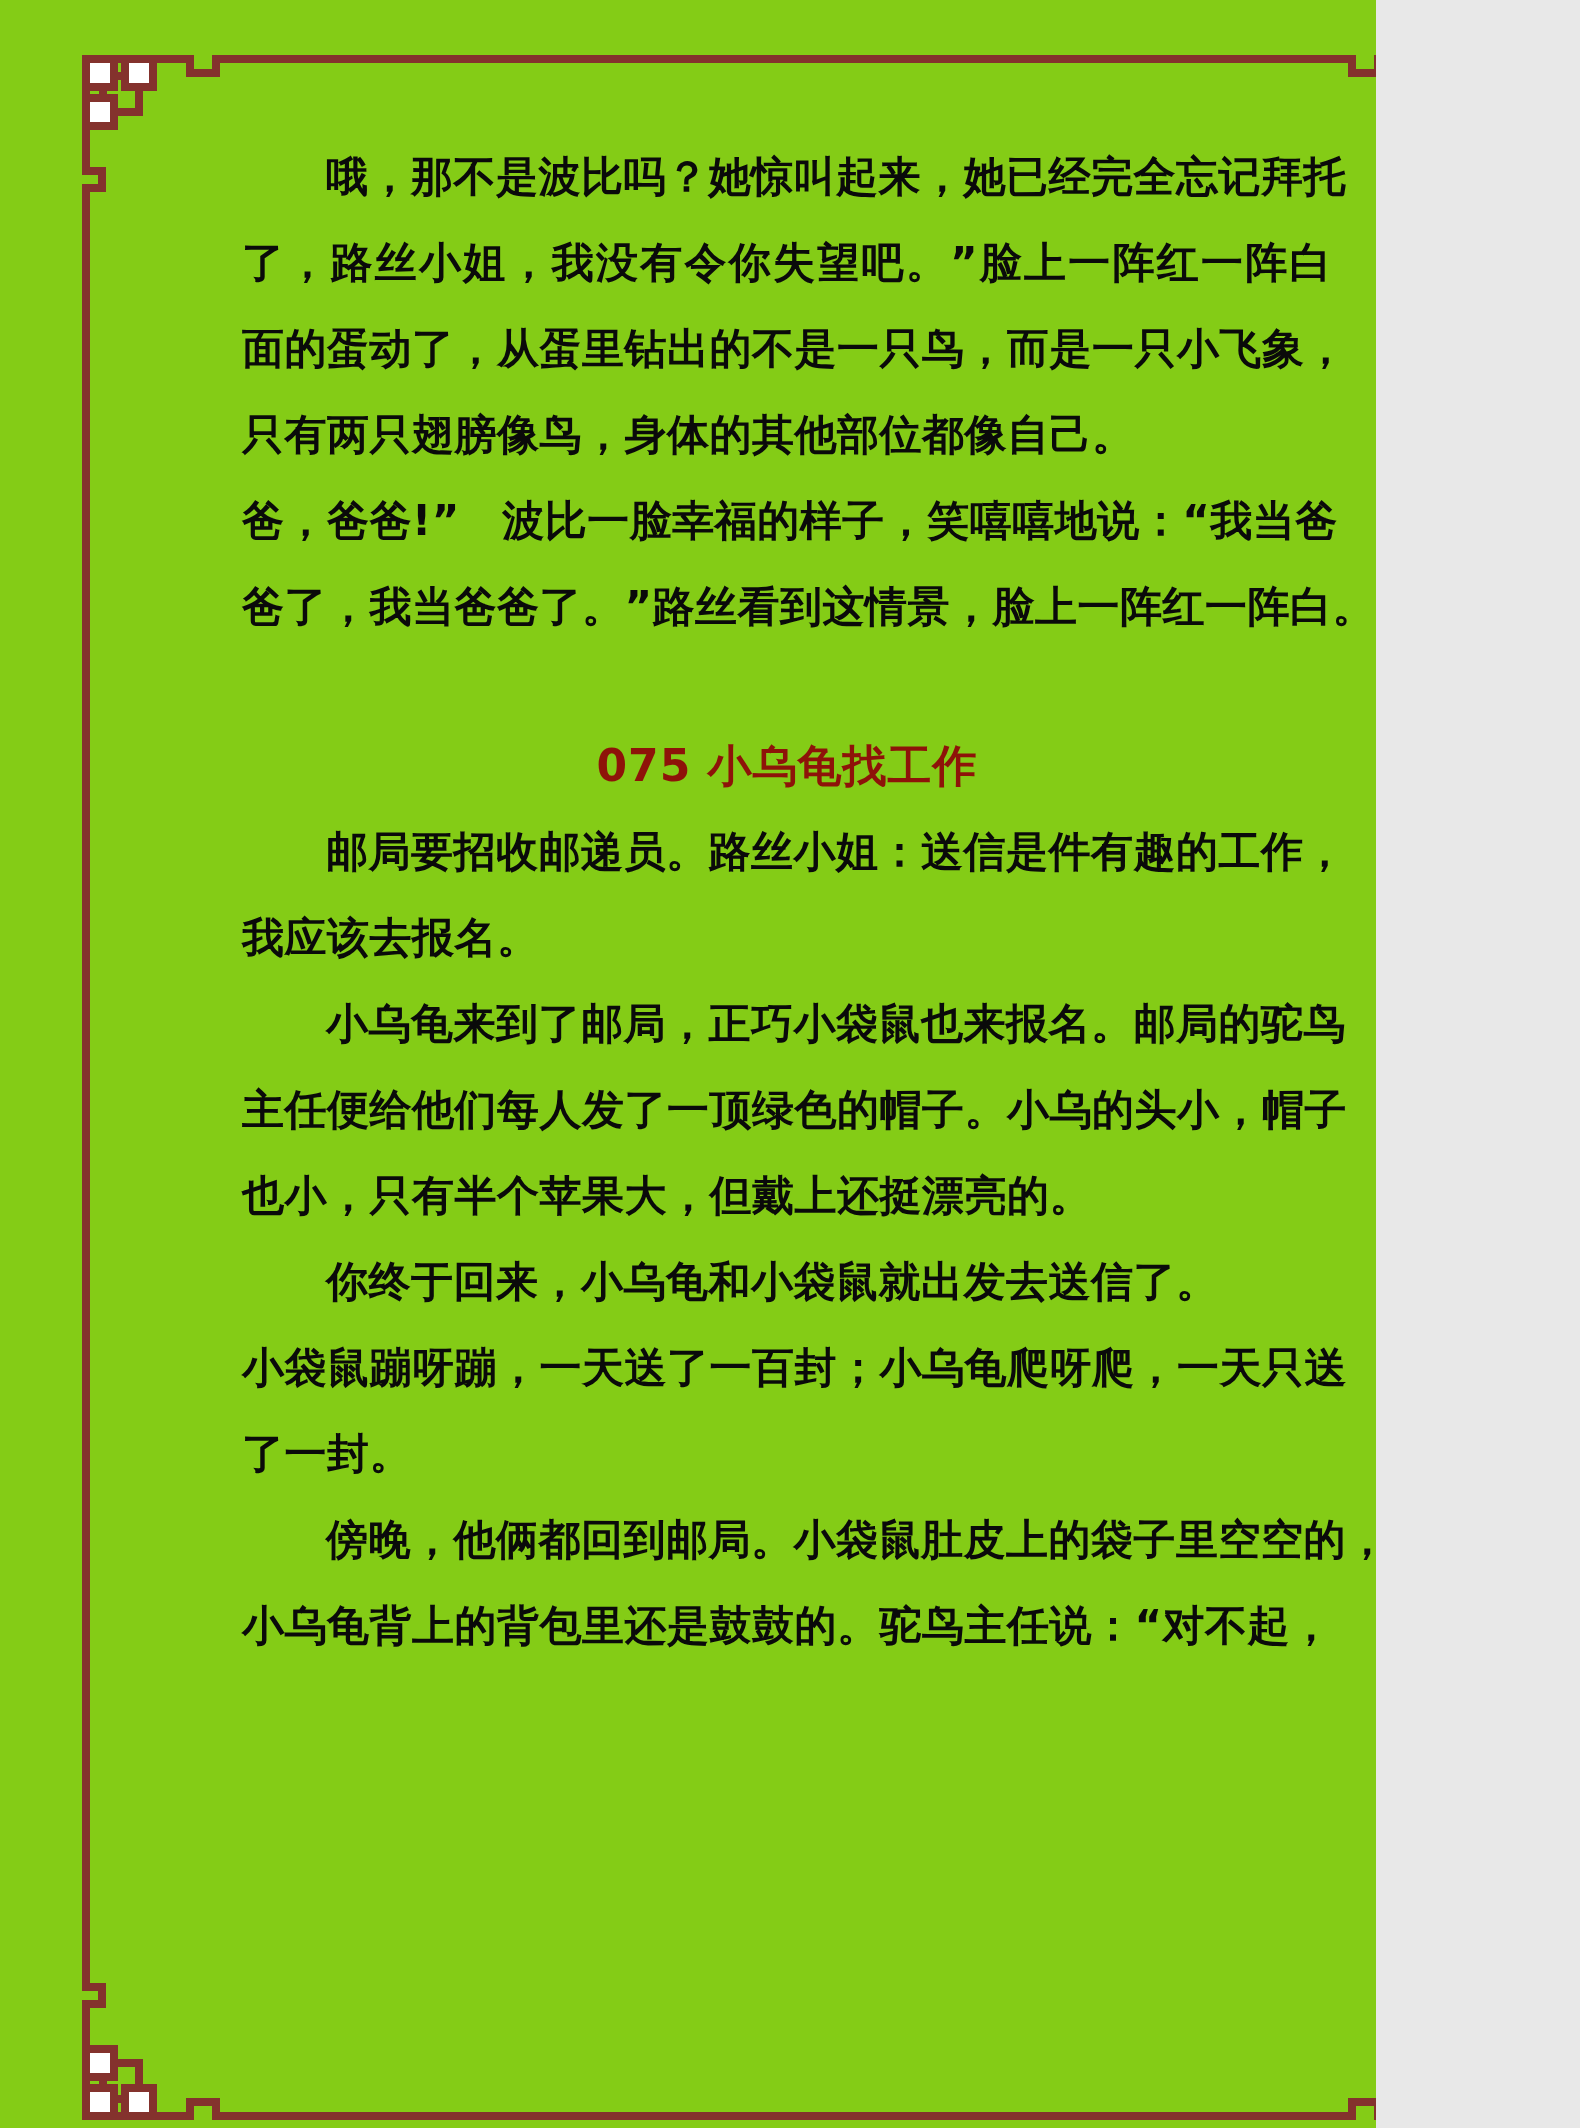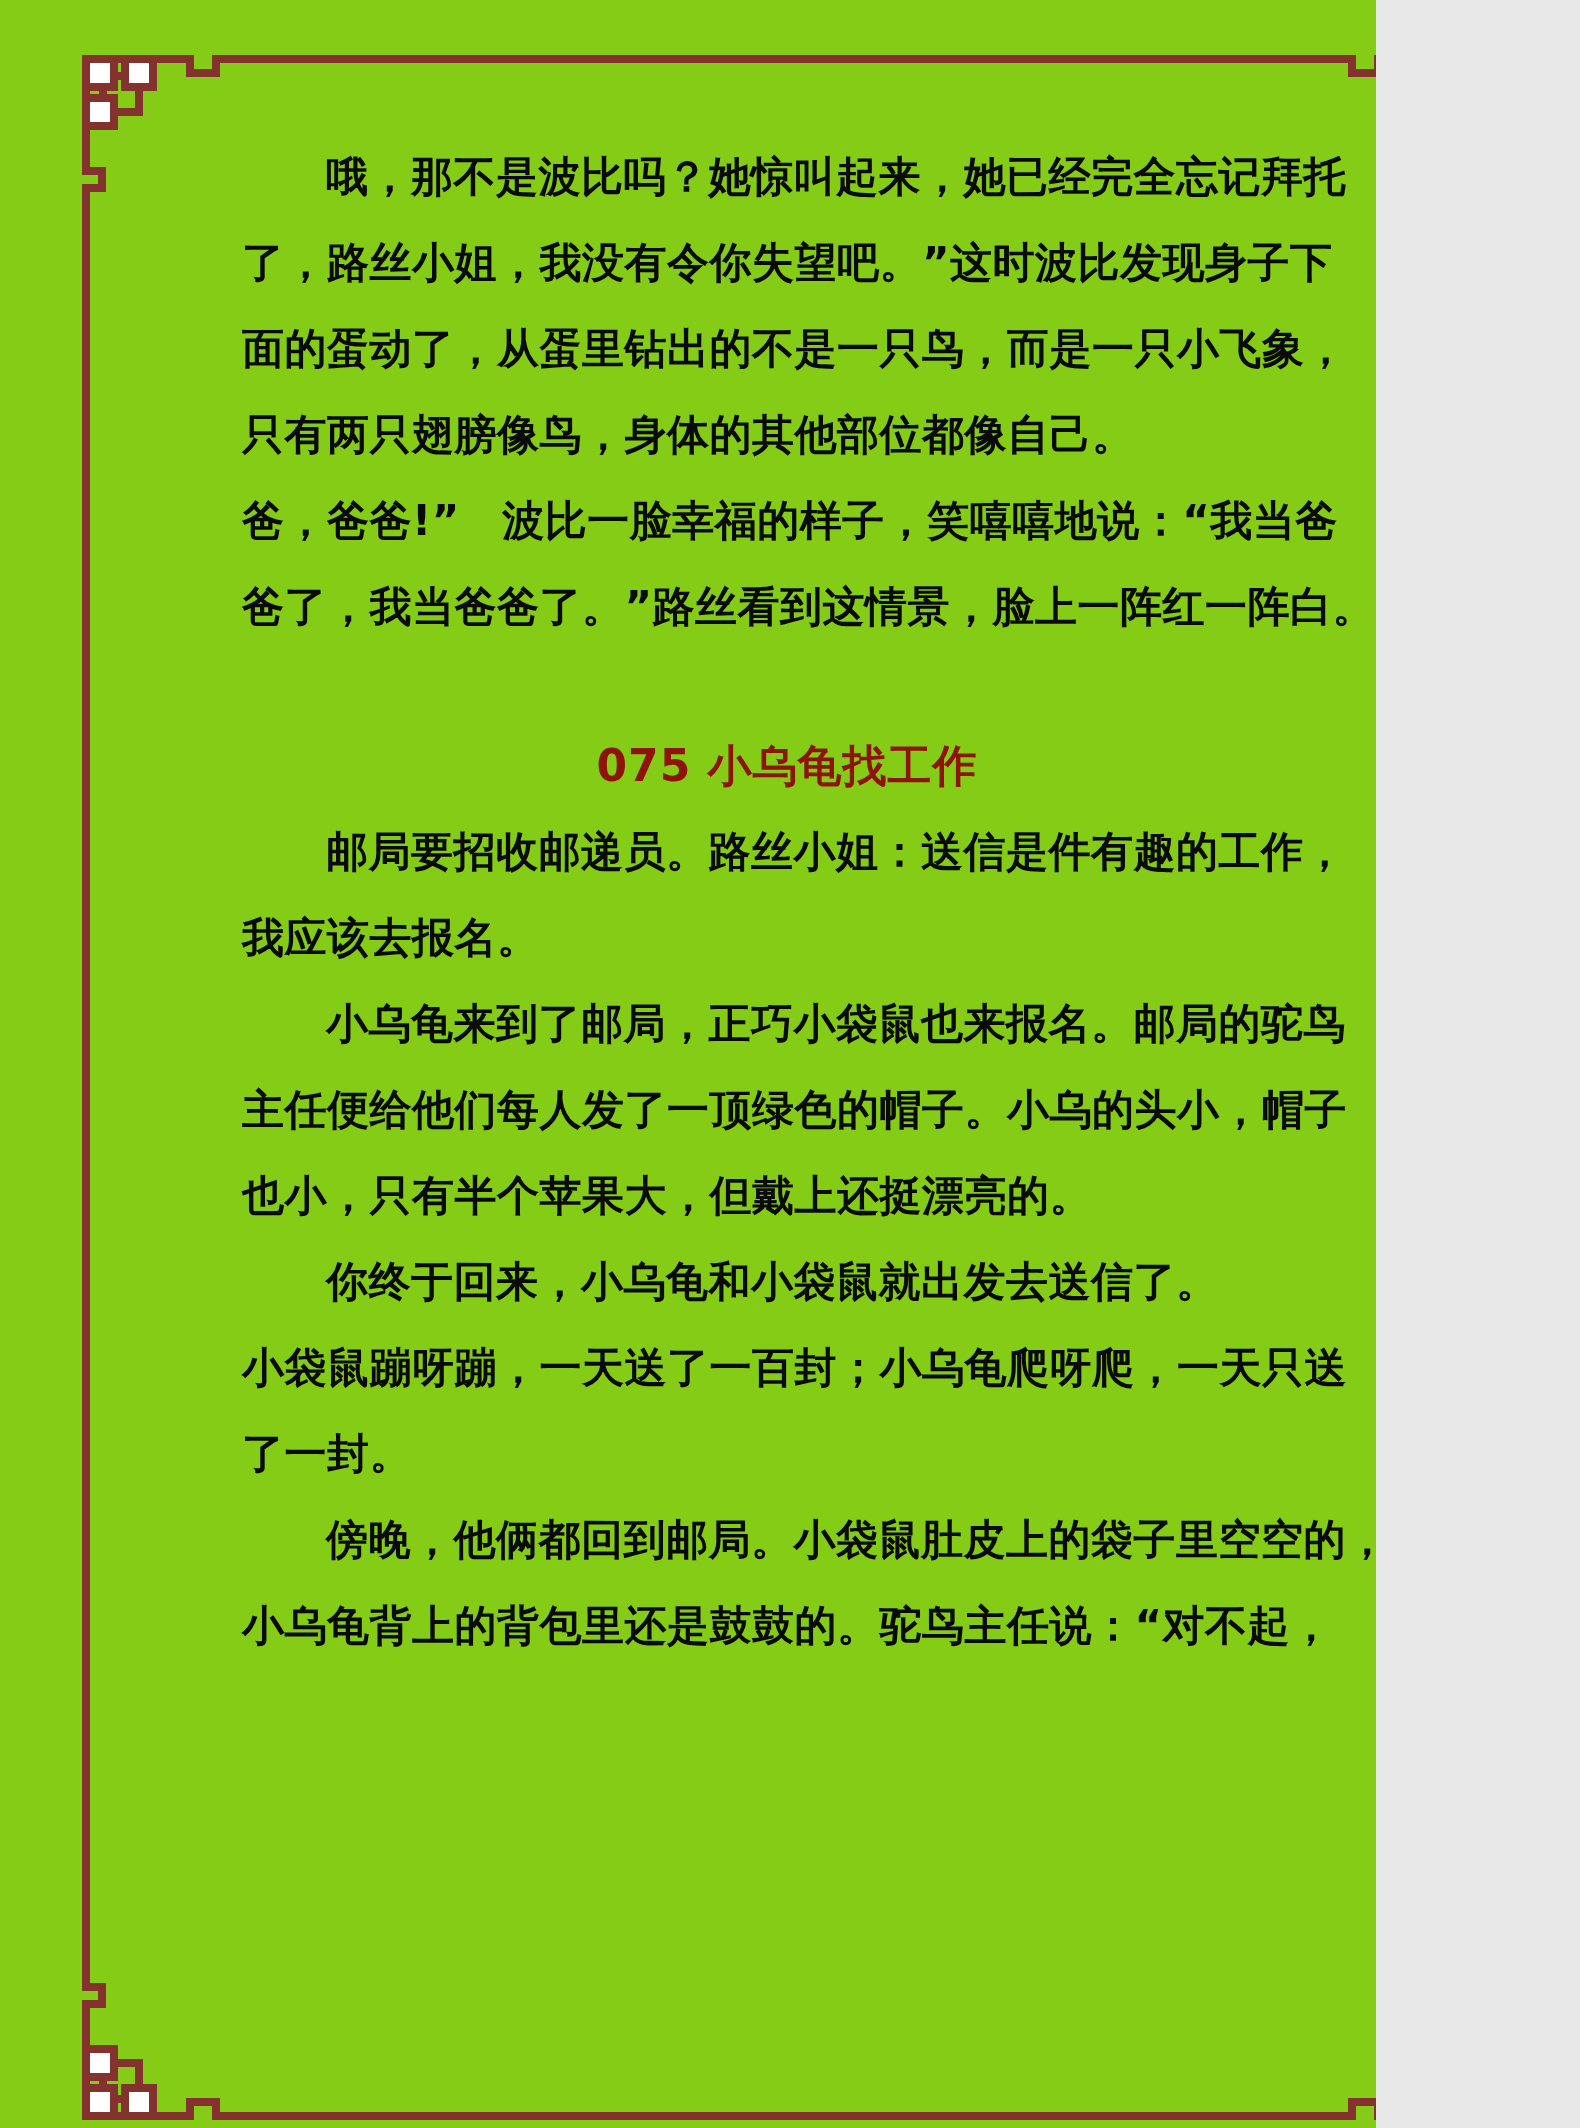--- a/index.html
+++ b/index.html
@@ -93,21 +93,21 @@
     </svg>
 
   <div class="edge top"></div>
   <div class="edge bottom"></div>
   <div class="edge left"></div>
   <div class="edge right"></div>
 
   <main class="text">
 
     <div class="line ind">哦，那不是波比吗？她惊叫起来，她已经完全忘记拜托</div>
-    <div class="line">了，路丝小姐，我没有令你失望吧。”这时波比发现身子下</div>
+    <div class="line">了，路丝小姐，我没有令你失望吧。”脸上一阵红一阵白</div>
     <div class="line">面的蛋动了，从蛋里钻出的不是一只鸟，而是一只小飞象，</div>
     <div class="line end">只有两只翅膀像鸟，身体的其他部位都像自己。</div>
     <div class="line">爸，爸爸!”　波比一脸幸福的样子，笑嘻嘻地说：“我当爸</div>
     <div class="line end">爸了，我当爸爸了。”路丝看到这情景，脸上一阵红一阵白。</div>
 
     <h2 class="title">075 小乌龟找工作</h2>
 
     <div class="line ind">邮局要招收邮递员。路丝小姐：送信是件有趣的工作，</div>
     <div class="line end">我应该去报名。</div>
     <div class="line ind">小乌龟来到了邮局，正巧小袋鼠也来报名。邮局的驼鸟</div>

